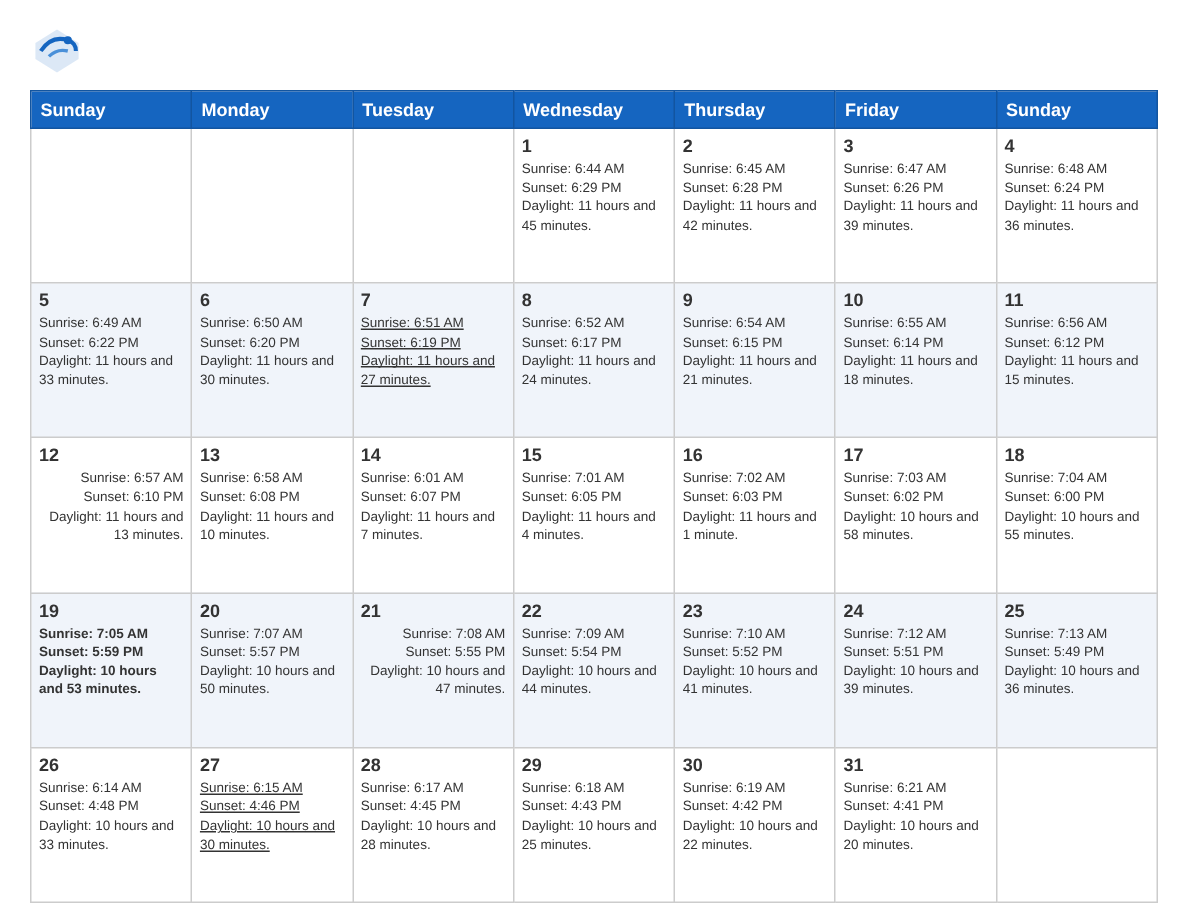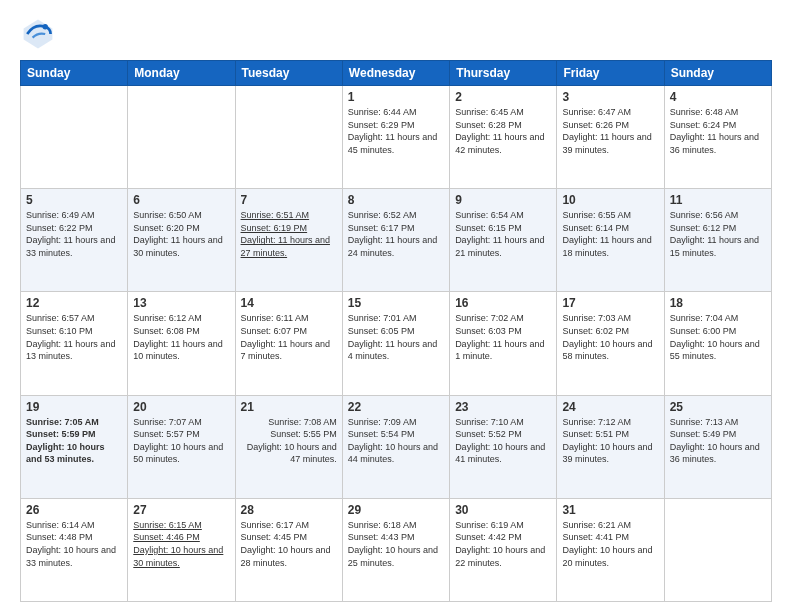--- a/index.html
+++ b/index.html
@@ -203,33 +203,33 @@
           <td>
             <div class="day-num">11</div>
             <div class="day-info" style="white-space: pre-line;">Sunrise: 6:56 AM
 Sunset: 6:12 PM
 Daylight: 11 hours and 15 minutes.</div>
           </td>
         </tr>
         <tr class="row-white">
           <td>
             <div class="day-num">12</div>
-            <div class="day-info" style="white-space: pre-line;">Sunrise: 6:57 AM
+            <div class="day-info" style="white-space: pre-line; text-align: right;">Sunrise: 6:57 AM
 Sunset: 6:10 PM
 Daylight: 11 hours and 13 minutes.</div>
           </td>
           <td>
             <div class="day-num">13</div>
-            <div class="day-info" style="white-space: pre-line;">Sunrise: 6:12 AM
+            <div class="day-info" style="white-space: pre-line;">Sunrise: 6:58 AM
 Sunset: 6:08 PM
 Daylight: 11 hours and 10 minutes.</div>
           </td>
           <td>
             <div class="day-num">14</div>
-            <div class="day-info" style="white-space: pre-line;">Sunrise: 6:11 AM
+            <div class="day-info" style="white-space: pre-line;">Sunrise: 6:01 AM
 Sunset: 6:07 PM
 Daylight: 11 hours and 7 minutes.</div>
           </td>
           <td>
             <div class="day-num">15</div>
             <div class="day-info" style="white-space: pre-line;">Sunrise: 7:01 AM
 Sunset: 6:05 PM
 Daylight: 11 hours and 4 minutes.</div>
           </td>
           <td>

